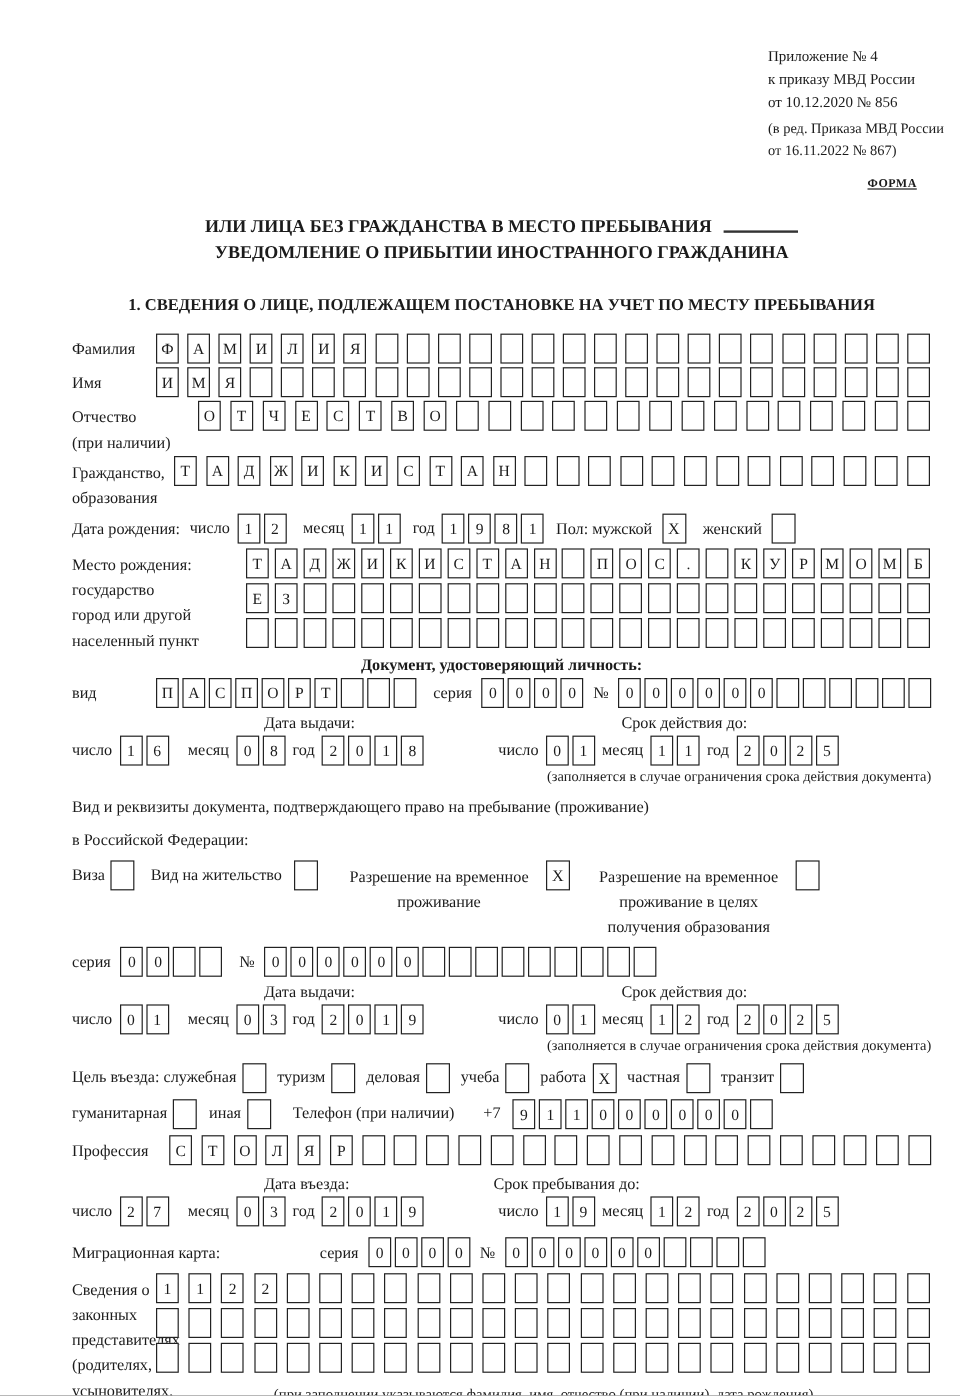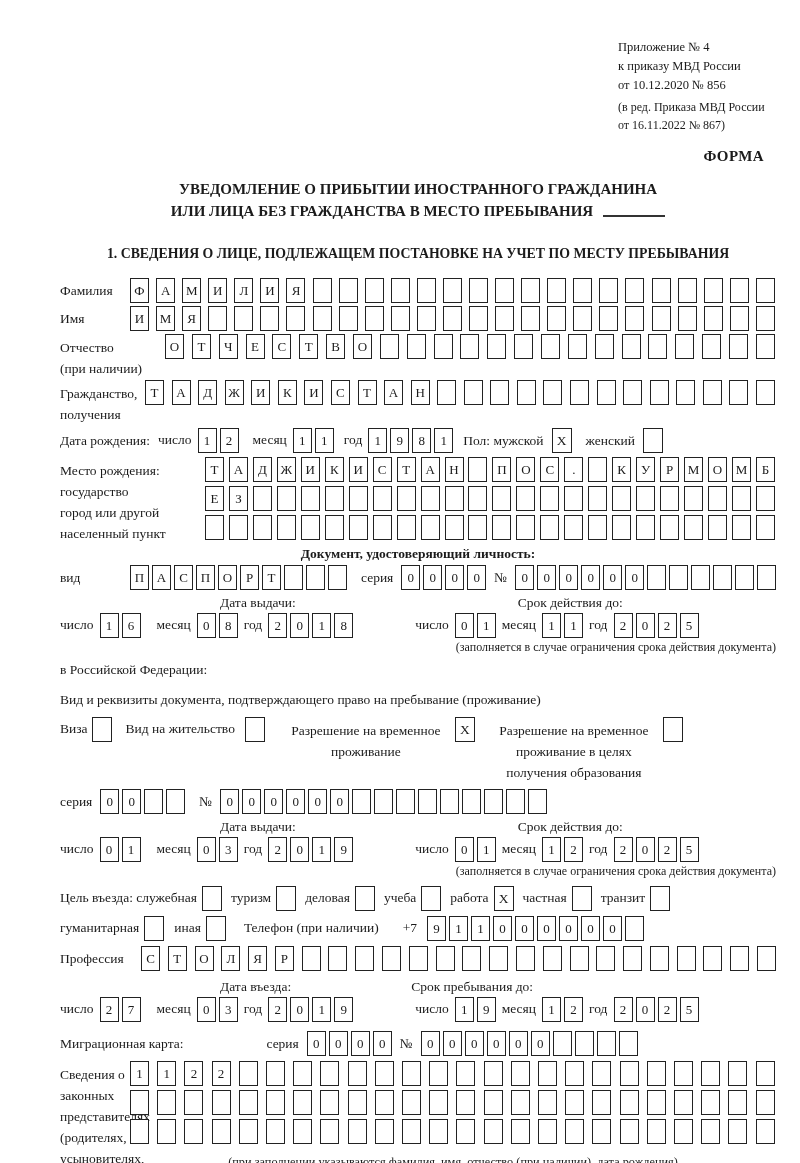--- a/index.html
+++ b/index.html
@@ -1,20 +1,20 @@
 <!DOCTYPE html>
 <html><head>
 <meta charset="utf-8">
 <style>
   html,body{margin:0;padding:0;background:#888;}
   .page{position:relative;width:800px;height:1163px;background:#fff;color:#1b1b1b;
         font-family:"Liberation Serif","DejaVu Serif",serif;overflow:hidden;}
-  .annex{position:absolute;left:618px;top:38px;font-size:12.5px;line-height:1.5;}
+  .annex{position:absolute;left:640px;top:38px;font-size:12.5px;line-height:1.5;}
   .annex-edit{margin-top:5px;font-size:12px;line-height:1.45;}
-  .forma{position:absolute;top:148px;right:36px;font-weight:bold;font-size:15px;letter-spacing:.4px;}
+  .forma{position:absolute;top:148px;right:36px;font-weight:bold;font-size:10px;letter-spacing:.4px;text-decoration:underline;}
   .content{position:absolute;left:60px;top:178px;width:716px;}
   .title{text-align:center;font-weight:bold;font-size:15px;line-height:22px;}
   .blank{display:inline-block;width:62px;border-bottom:2px solid #333;margin-left:10px;transform:translateY(1px);}
   .sec{margin-top:24px;font-weight:bold;font-size:13.8px;text-align:center;white-space:nowrap;}
   .frow{display:flex;align-items:flex-start;}
   .lbl{font-size:13.5px;line-height:20px;padding-top:3px;flex:0 0 auto;}
   .lblcol{font-size:13.5px;line-height:21px;padding-top:3px;flex:0 0 auto;}
   .w70{width:70px}.w105{width:105px}.w85{width:85px}.w145{width:145px}
   .grid{display:flex;justify-content:space-between;}
   .gw645{width:645px}.gw610{width:610px}.gw630{width:630px}.gw570{width:570px}.gw635{width:635px}
@@ -47,22 +47,22 @@
     <div class="annex-edit">
       <div>(в ред. Приказа МВД России</div>
       <div>от 16.11.2022 № 867)</div>
     </div>
   </div>
   <div class="forma">ФОРМА</div>
 
   <div class="content">
 
     <div class="title">
+      <div><span>ИЛИ ЛИЦА БЕЗ ГРАЖДАНСТВА В МЕСТО ПРЕБЫВАНИЯ</span><span class="blank"></span></div>
       <div>УВЕДОМЛЕНИЕ О ПРИБЫТИИ ИНОСТРАННОГО ГРАЖДАНИНА</div>
-      <div><span>ИЛИ ЛИЦА БЕЗ ГРАЖДАНСТВА В МЕСТО ПРЕБЫВАНИЯ</span><span class="blank"></span></div>
     </div>
 
     <div class="sec">1. СВЕДЕНИЯ О ЛИЦЕ, ПОДЛЕЖАЩЕМ ПОСТАНОВКЕ НА УЧЕТ ПО МЕСТУ ПРЕБЫВАНИЯ</div>
 
     <div class="frow" style="margin-top:16px">
       <span class="lbl w70">Фамилия</span>
       <span class="grid gw645">
           <span class="cell">Ф</span>
           <span class="cell">А</span>
           <span class="cell">М</span>
@@ -150,21 +150,21 @@
           <span class="cell"></span>
           <span class="cell"></span>
           <span class="cell"></span>
           <span class="cell"></span>
         </span>
     </div>
 
     <div class="frow" style="margin-top:1px">
       <span class="lblcol w85">
         <div>Гражданство,</div>
-        <div>получения</div>
+        <div>образования</div>
       </span>
       <span class="grid gw630">
           <span class="cell">Т</span>
           <span class="cell">А</span>
           <span class="cell">Д</span>
           <span class="cell">Ж</span>
           <span class="cell">И</span>
           <span class="cell">К</span>
           <span class="cell">И</span>
           <span class="cell">С</span>
@@ -384,22 +384,22 @@
             <span class="cell">2</span>
             <span class="cell">0</span>
             <span class="cell">2</span>
             <span class="cell">5</span>
           </span>
       </span>
     </div>
 
     <div class="note">(заполняется в случае ограничения срока действия документа)</div>
 
+    <div class="plain" style="margin-top:6px">Вид и реквизиты документа, подтверждающего право на пребывание (проживание)</div>
     <div class="plain" style="margin-top:3px">в Российской Федерации:</div>
-    <div class="plain" style="margin-top:6px">Вид и реквизиты документа, подтверждающего право на пребывание (проживание)</div>
 
     <div class="frow" style="margin-top:5px">
       <span class="plbl">Виза</span>
       <span class="cbox" style="margin-left:4px"></span>
       <span class="plbl" style="margin-left:14px">Вид на жительство</span>
       <span class="cbox" style="margin-left:10px"></span>
       <span class="wraplbl" style="margin-left:12px">Разрешение на временное проживание</span>
       <span class="cbox">X</span>
       <span class="wraplbl" style="margin-left:10px">Разрешение на временное проживание в целях получения образования</span>
       <span class="cbox"></span>

